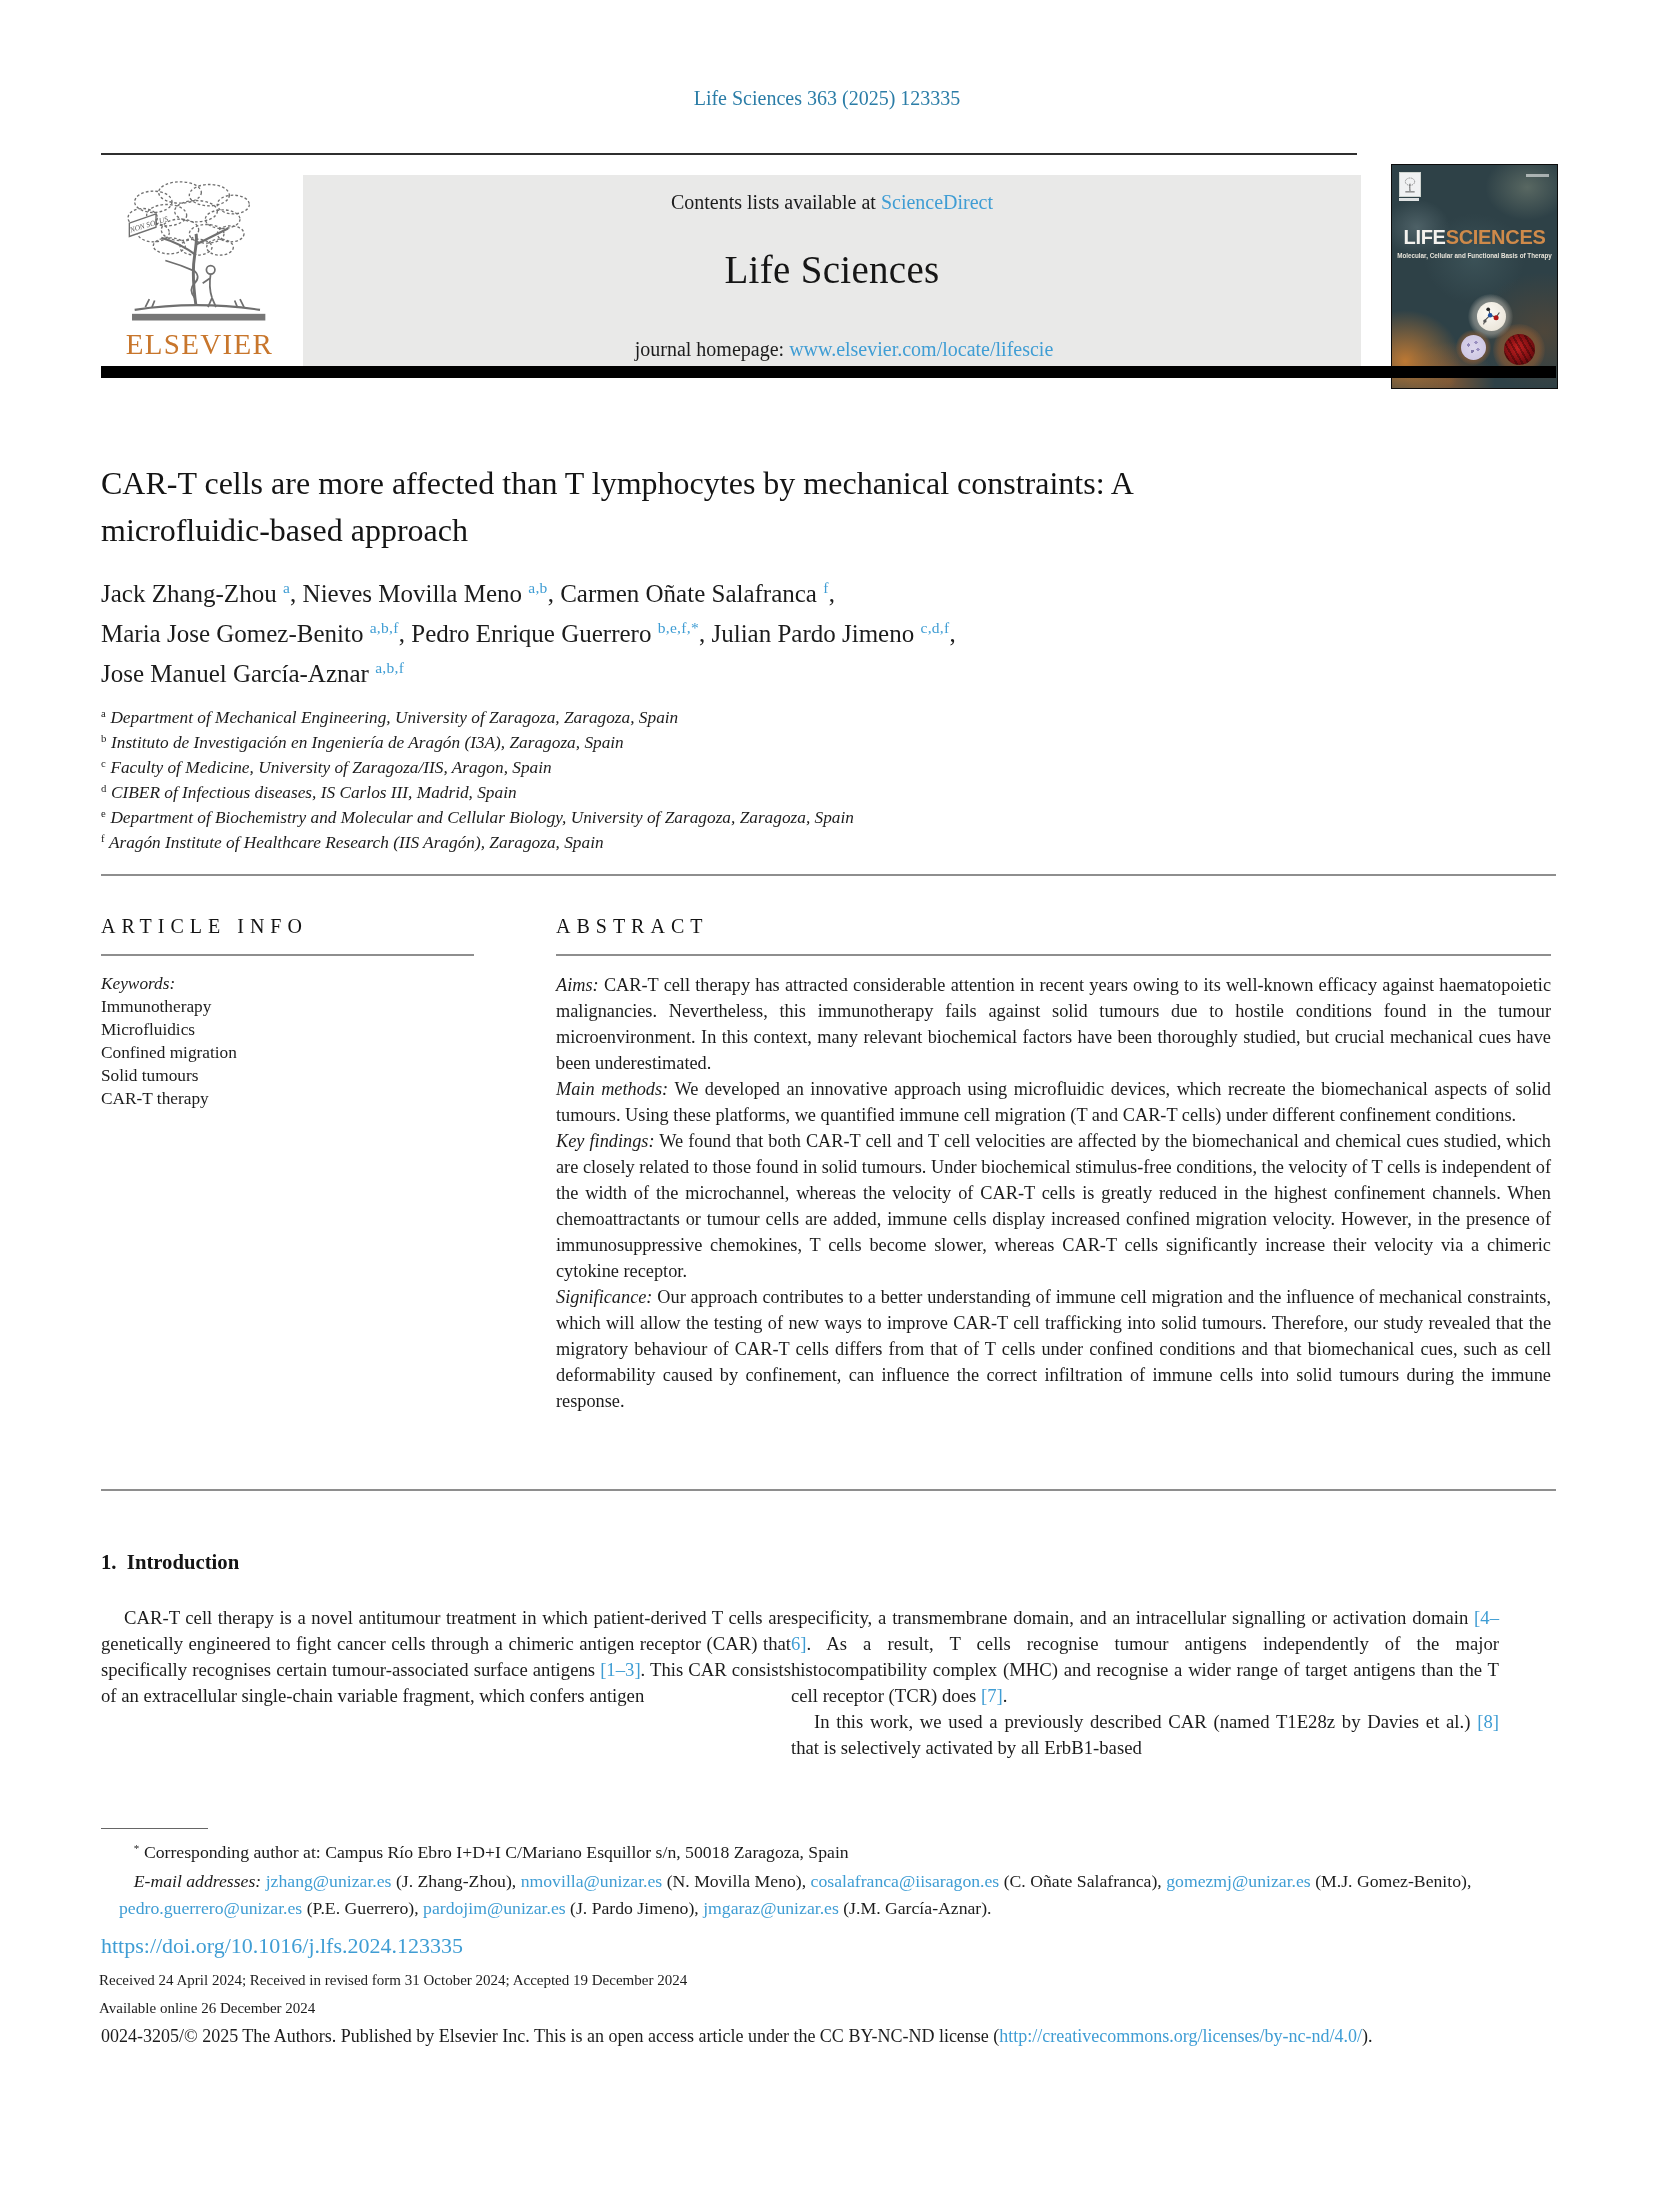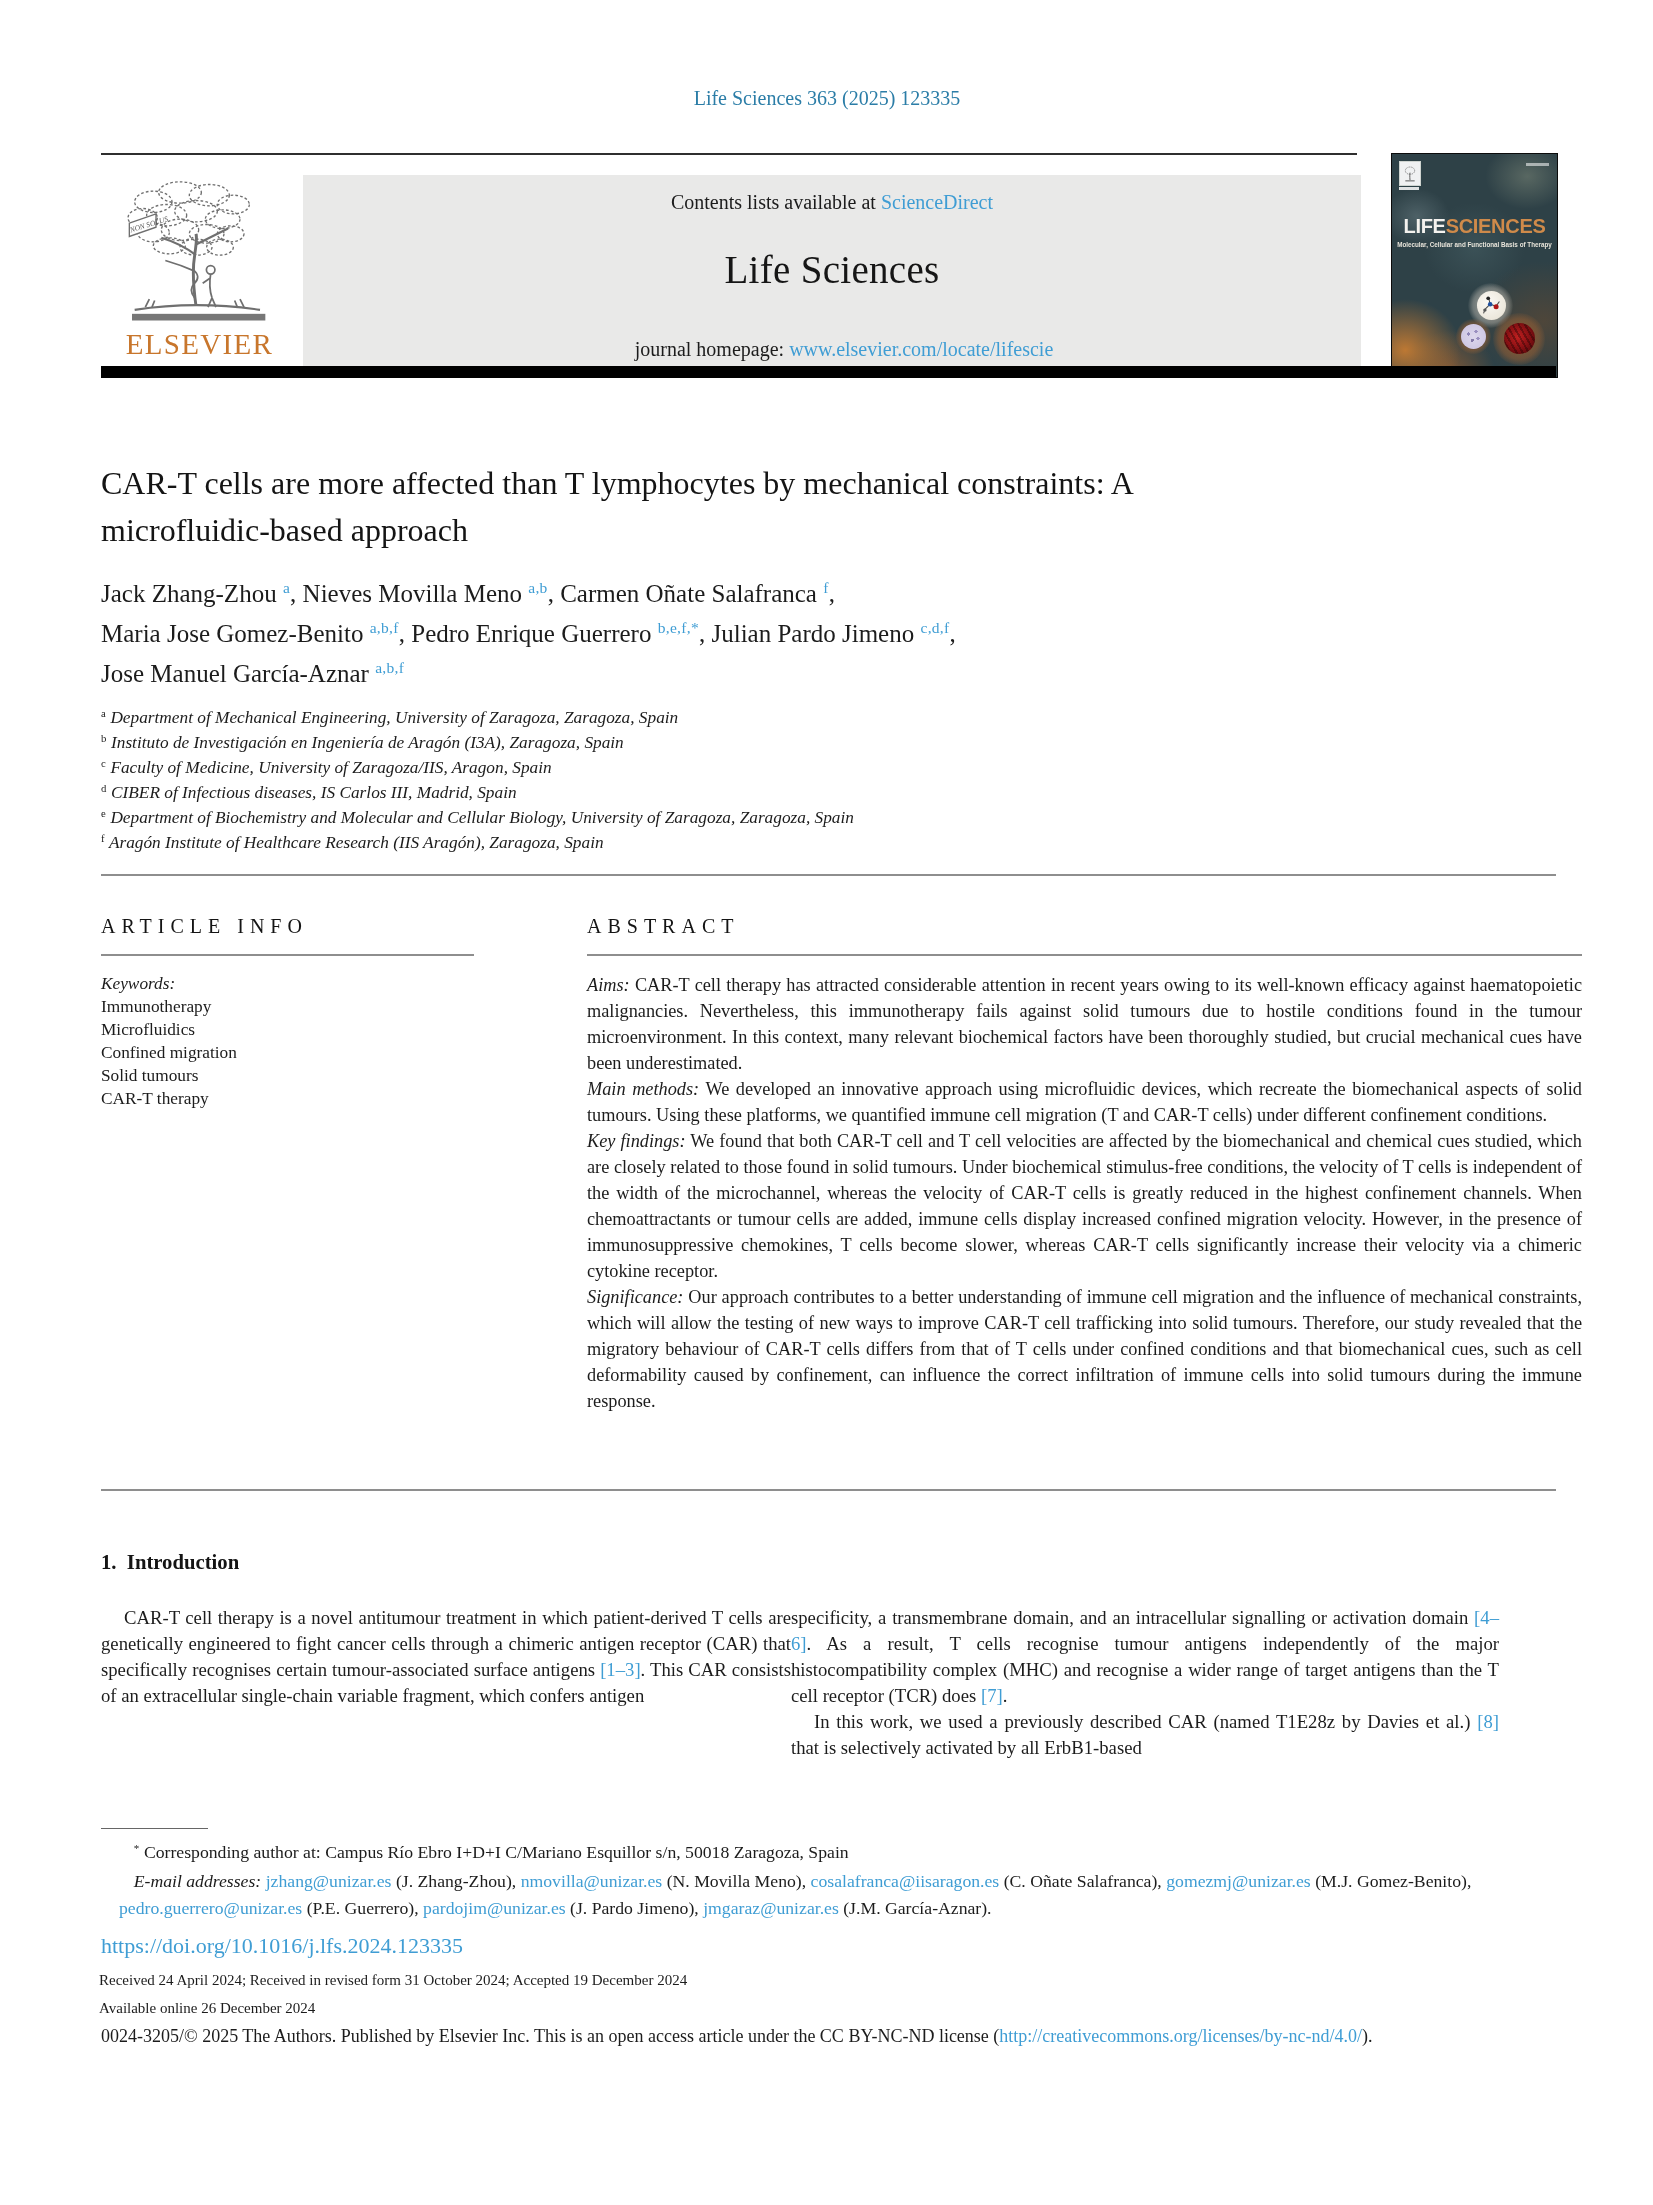--- a/index.html
+++ b/index.html
@@ -15,21 +15,21 @@
   #top-rule{top:153px;left:101px;width:1256px;height:2px;background:#2f2f2f;}
 
   #elsevier-block{left:99px;top:175px;width:201px;height:199px;text-align:center;}
   #elsevier-wordmark{font-size:29px;color:var(--els);letter-spacing:1.3px;margin-top:-4px;}
 
   #header-box{left:303px;top:175px;width:1058px;height:199px;background:#e9e9e8;text-align:center;}
   #contents-line{padding-top:16px;font-size:20px;}
   #journal-name{margin-top:33px;font-size:39px;letter-spacing:0.3px;color:#161616;}
   #homepage-line{position:absolute;left:0;bottom:13.3px;width:100%;font-size:20px;margin-left:12px;}
 
-  #cover{left:1391px;top:153px;width:165px;height:223px;border:1.3px solid #0c0c0c;overflow:hidden;
+  #cover{left:1391px;top:164px;width:165px;height:223px;border:1.3px solid #0c0c0c;overflow:hidden;
     background-color:#2e4147;
     background-image:
       radial-gradient(60px 47px at 82% 10%, rgba(140,150,130,.45), transparent 70%),
       radial-gradient(47px 40px at 15% 28%, rgba(150,170,175,.30), transparent 70%),
       radial-gradient(67px 60px at 50% 42%, rgba(70,95,100,.55), transparent 75%),
       radial-gradient(80px 73px at 8% 88%, rgba(214,130,48,.85), transparent 70%),
       radial-gradient(60px 53px at 35% 97%, rgba(170,100,45,.60), transparent 75%),
       radial-gradient(93px 80px at 92% 75%, rgba(110,75,45,.50), transparent 75%);}
   #cover-mini-logo{position:absolute;left:6.7px;top:7.3px;width:20px;height:23px;border:0.7px solid #cfd4d0;background:rgba(255,255,255,.93);display:flex;align-items:center;justify-content:center;}
   #cover-mini-bar{position:absolute;left:6.7px;top:33px;width:20px;height:2.7px;background:rgba(255,255,255,.85);}
@@ -53,21 +53,21 @@
       radial-gradient(circle at 45% 45%, #c02020 0%, #8c1114 45%, #420608 100%);}
 
   #black-bar{left:101px;top:366px;width:1455px;height:12px;background:#000;}
 
   #title{left:101px;top:460px;width:1194px;font-size:32px;line-height:47px;color:#141414;}
   #authors{left:101px;top:575px;width:1367px;font-size:25px;line-height:37px;}
   #affils{left:101px;top:706px;width:1367px;font-size:17.3px;line-height:24px;}
 
   #mid-rule{top:874px;left:101px;width:1455px;height:2px;background:#8e8e8e;}
 
-  #info-abs{left:101px;top:915px;width:1455px;display:grid;grid-template-columns:373px 995px;column-gap:113px;}
+  #info-abs{left:101px;top:915px;width:1455px;display:grid;grid-template-columns:373px 995px;column-gap:82px;}
   .col-head{font-size:20px;letter-spacing:6px;color:#141414;}
   .head-rule{height:2px;background:#8e8e8e;margin-top:16px;}
   #kw-label{margin-top:16px;font-size:17.3px;font-style:italic;line-height:23px;}
   .kw{font-size:17.3px;line-height:23px;}
   .abs-par{margin:0;font-size:18.3px;line-height:26px;text-align:justify;}
   .abs-par.first{margin-top:16px;}
 
   #intro-rule{top:1489px;left:101px;width:1455px;height:2px;background:#8e8e8e;}
   #intro{left:101px;top:1551px;width:1455px;}
   #intro-heading{font-size:20.7px;font-weight:bold;white-space:pre-wrap;color:#141414;}

